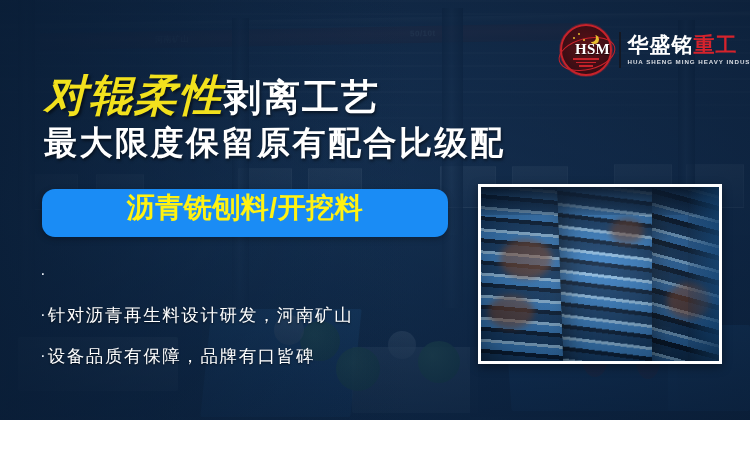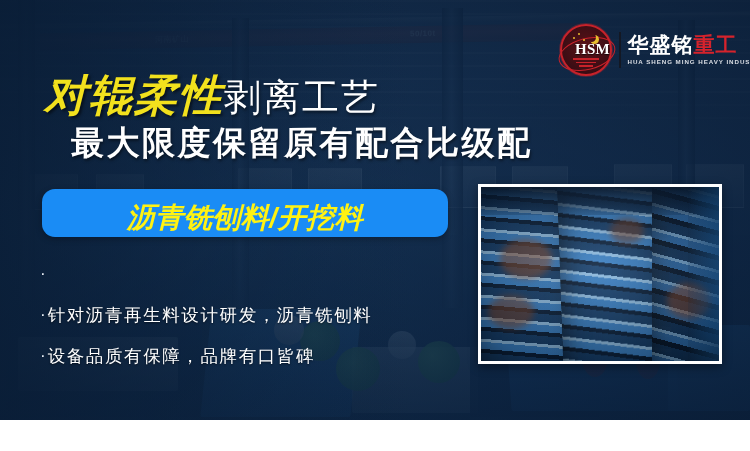--- a/index.html
+++ b/index.html
@@ -205,54 +205,52 @@
     font-family: "DejaVu Serif", serif;
     font-weight: bold;
     font-size: 43px;
     color: #f2e11d;
     letter-spacing: 2px;
     font-style: italic;
     text-shadow: 2px 2px 3px rgba(0,0,0,.55);
   }
   .hl-white {
     font-family: "Liberation Sans", sans-serif;
-    font-weight: normal;
+    font-weight: bold;
     font-size: 37px;
     color: #ffffff;
     letter-spacing: 2px;
     text-shadow: 1px 2px 3px rgba(0,0,0,.5);
     margin-top: 24px;
   }
   #headline-2 {
     position: absolute;
     left: 44px; top: 125px;
     white-space: nowrap;
     font-family: "Liberation Sans", sans-serif;
     font-weight: bold;
     font-size: 33px;
     color: #ffffff;
     letter-spacing: 2.5px;
     line-height: 1.1;
     text-shadow: 1px 2px 3px rgba(0,0,0,.5);
-    margin-left: 27px;
   }
 
   
   #pill {
     position: absolute;
     left: 42px; top: 189px;
     width: 406px; height: 48px;
     background: #1a8cf5;
     border-radius: 13px;
     display: flex;
-    align-items: flex-end;
+    align-items: flex-start;
     justify-content: center;
     box-shadow: 0 2px 6px rgba(0,0,0,.28);
     white-space: nowrap;
-    font-style: italic;
   }
   .pill-yellow {
     font-family: "Liberation Sans", sans-serif;
     font-weight: bold;
     font-size: 28px;
     color: #fff212;
     letter-spacing: .5px;
   }
   .pill-white {
     font-family: "Liberation Sans", sans-serif;
@@ -439,21 +437,21 @@
     <div id="pill">
       <span class="pill-yellow">沥青铣刨料/开挖料</span>
     </div>
 
     <div id="bullets">
       <div class="bullet">
         <span class="dot">·</span>
       </div>
       <div class="bullet">
         <span class="dot">·</span>
-        <span class="txt">针对沥青再生料设计研发，沥青铣刨料</span>
+        <span class="txt">针对沥青再生料设计研发，河南矿山</span>
       </div>
       <div class="bullet">
         <span class="dot">·</span>
         <span class="txt">设备品质有保障，品牌有口皆碑</span>
       </div>
     </div>
 
     <div id="product-photo">
       <div class="ph ph-base"></div>
       <div class="ph roller roller-a"></div>

